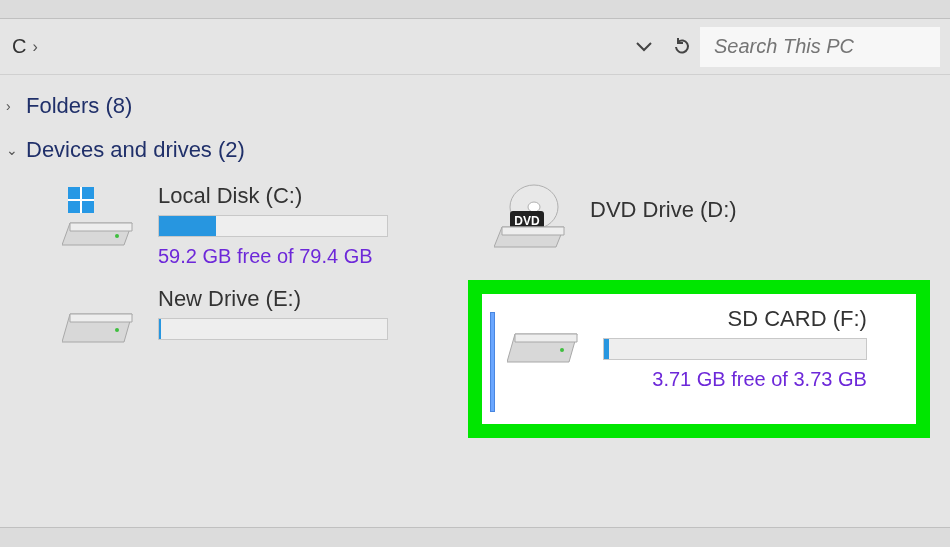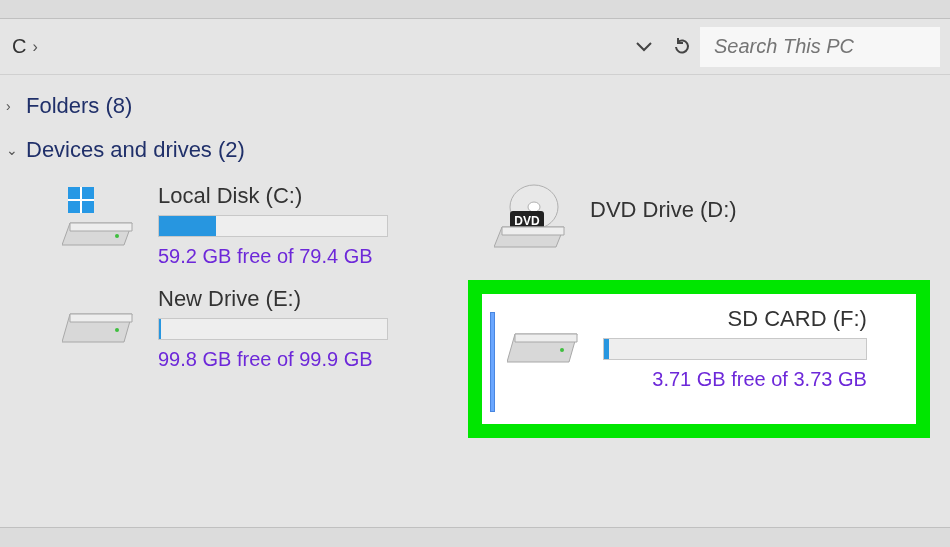--- a/index.html
+++ b/index.html
@@ -196,21 +196,20 @@
               <path d="M8 12 L70 12 L62 40 L0 40 Z" fill="#d8d8d8" stroke="#a8a8a8"></path>
               <path d="M8 12 L70 12 L70 20 L8 20 Z" fill="#eeeeee" stroke="#a8a8a8"></path>
               <circle cx="55" cy="28" r="2" fill="#3fbf3f"></circle>
             </svg>
           </div>
           <div class="drive-info">
             <div class="drive-name">New Drive (E:)</div>
             <div class="progress">
                 <div class="bar" style="width:1%"></div>
               </div>
-            <div class="drive-free">99.8 GB free of 99.9 GB</div>
           </div>
         </div>
 
         <div class="highlight-box">
           <div class="highlight-row">
             <div class="ruler"></div>
             <div class="drive-item" style="padding:0">
               <div class="drive-icon" style="padding-top:16px">
                 <svg width="78" height="50" viewBox="0 0 78 50">
                   <path d="M8 12 L70 12 L62 40 L0 40 Z" fill="#d8d8d8" stroke="#a8a8a8"></path>

